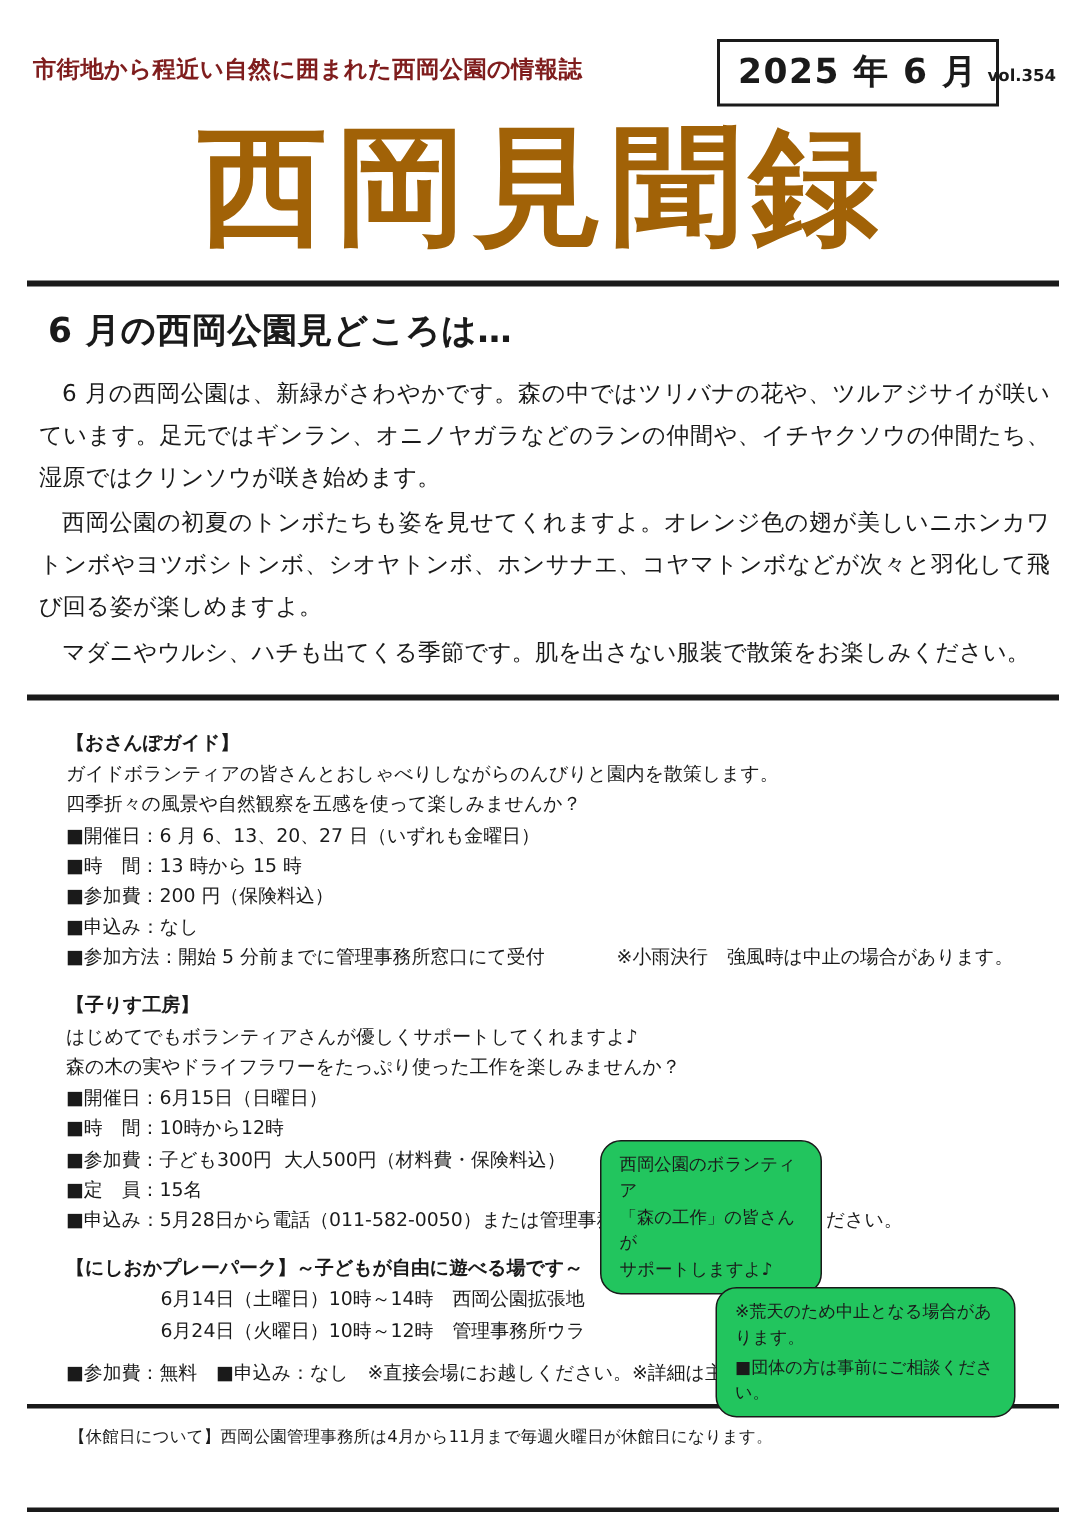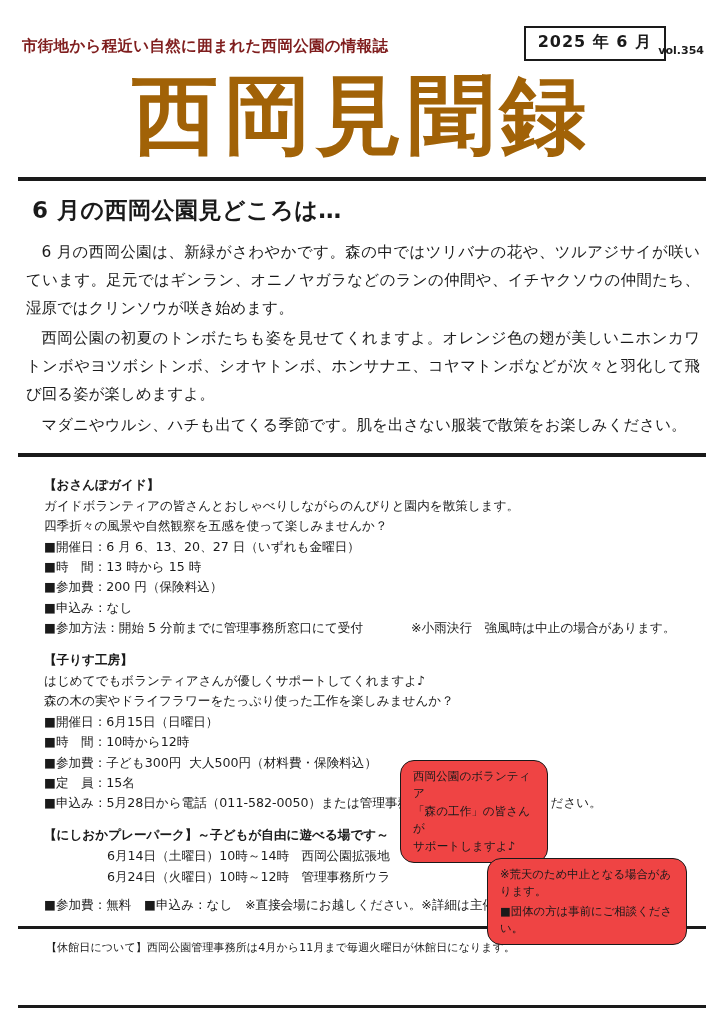--- a/index.html
+++ b/index.html
@@ -36,21 +36,21 @@
   }
   .issue-box {
     border: 2.5px solid #1a1a1a;
     padding: 4px 12px 6px 12px;
     display: flex;
     align-items: baseline;
     margin-right: 38px;
     margin-top: 2px;
   }
   .issue-date {
-    font-size: 16px;
+    font-size: 23px;
     font-weight: 700;
     letter-spacing: 1px;
     text-align: center;
   }
   .issue-vol {
     position: absolute;
     right: 20px;
     top: 44px;
     font-size: 11px;
     font-weight: 700;
@@ -104,33 +104,33 @@
   .group { margin-bottom: 11px; position: relative; }
   .group-title { font-weight: 700; margin-bottom: 1px; }
   .row { white-space: pre; }
   .note-inline { margin-left: 48px; }
 
   
   .bubble {
     position: absolute;
     border: 1.6px solid #1a1a1a;
     border-radius: 14px;
-    background: #ef4444;
+    background: #22c55e;
     font-size: 11.6px;
     line-height: 1.5;
     padding: 7px 12px;
     text-align: left;
   }
   .bubble-volunteer {
     left: 400px;
     top: 760px;
     width: 148px;
   }
   .bubble-weather {
-    left: 487px;
+    left: 477px;
     top: 858px;
     width: 200px;
     font-size: 11.4px;
   }
   .bubble-weather div + div { margin-top: 3px; }
 
   
   .footer-rule {
     border: 0;
     border-top: 3px solid #1a1a1a;

